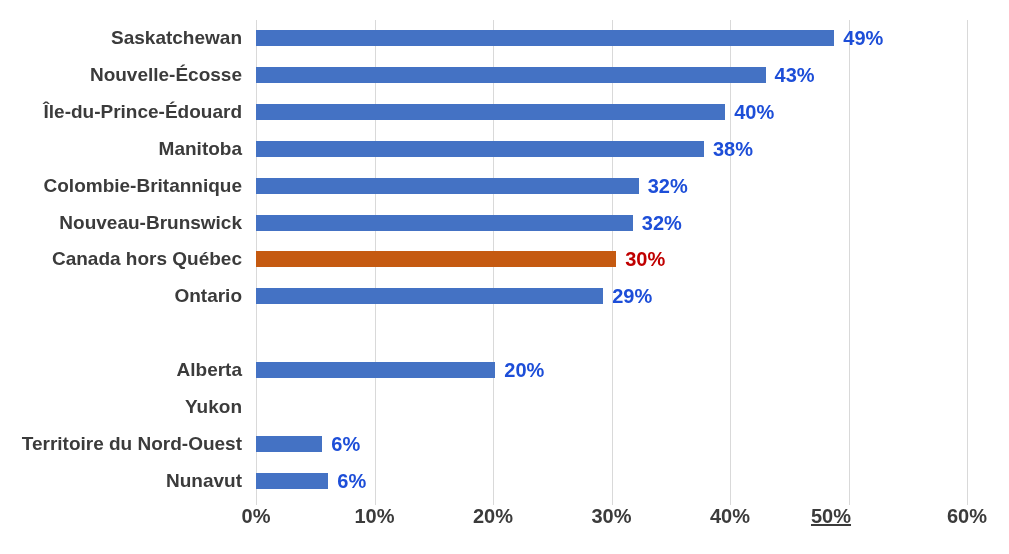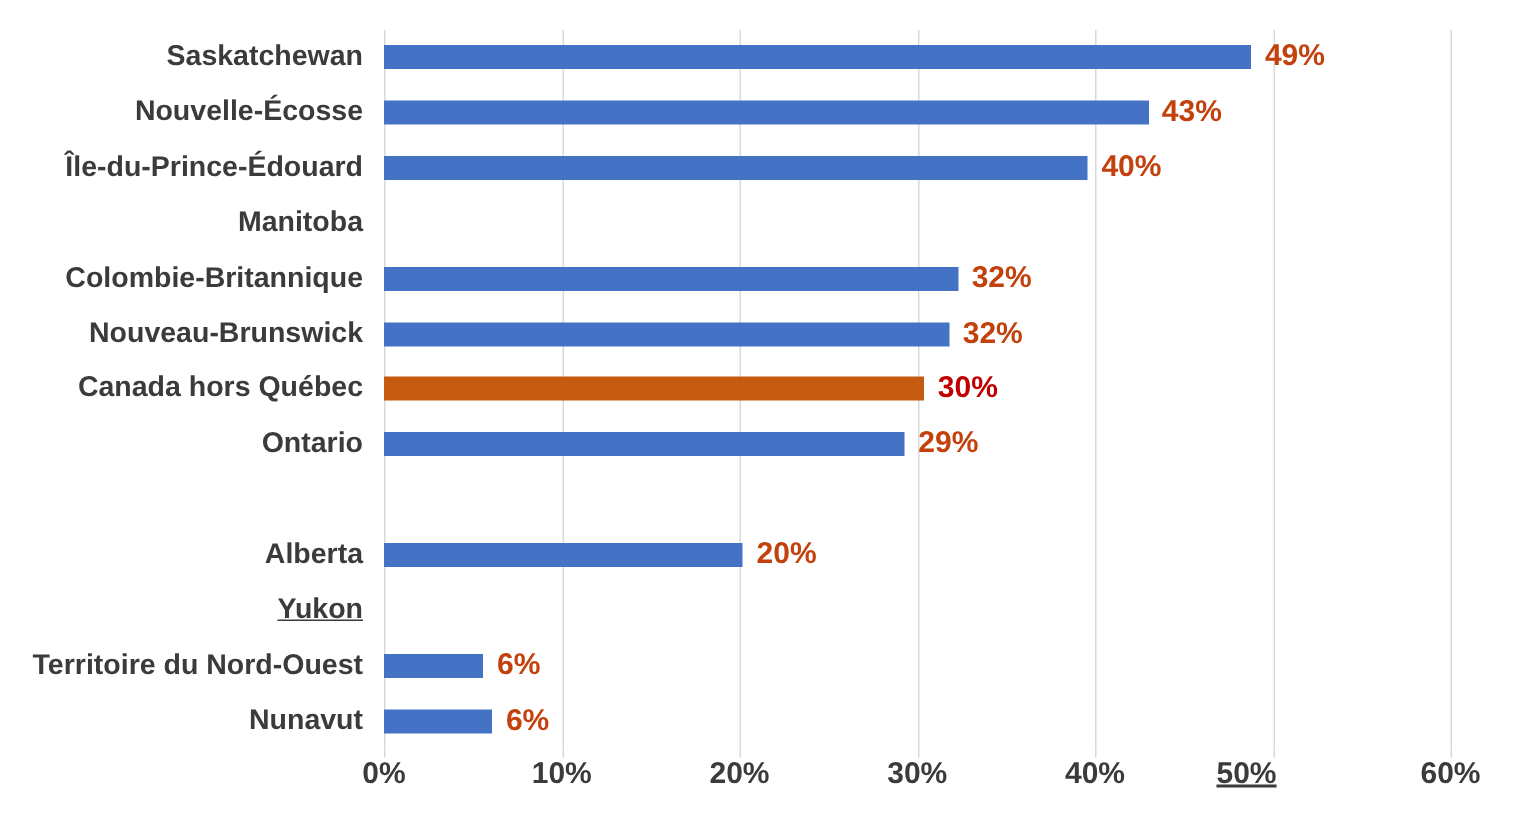--- a/index.html
+++ b/index.html
@@ -52,21 +52,21 @@
   }
   .bar.series-blue   { background: #4472c4; }
   .bar.series-orange { background: #c55a11; }
 
   .bar-label {
     position: absolute;
     top: 50%;
     transform: translateY(-50%);
     font-size: 20px;
     font-weight: bold;
-    color: #c2410c;
+    color: #1d4ed8;
     white-space: nowrap;
     margin-left: 9px;
   }
   .bar-label.highlight { color: #c00000; }
 
   
   #cat-labels {
     position: absolute;
     left: 0;
     top: 20px;
@@ -118,21 +118,21 @@
   <div id="cat-labels">
       <div class="cat-label" style="top: 0px; height: 36.8462px;">Saskatchewan</div>
       <div class="cat-label" style="top: 36.8462px; height: 36.8462px;">Nouvelle-Écosse</div>
       <div class="cat-label" style="top: 73.6923px; height: 36.8462px;">Île-du-Prince-Édouard</div>
       <div class="cat-label" style="top: 110.538px; height: 36.8462px;">Manitoba</div>
       <div class="cat-label" style="top: 147.385px; height: 36.8462px;">Colombie-Britannique</div>
       <div class="cat-label" style="top: 184.231px; height: 36.8462px;">Nouveau-Brunswick</div>
       <div class="cat-label" style="top: 221.077px; height: 36.8462px;">Canada hors Québec</div>
       <div class="cat-label" style="top: 257.923px; height: 36.8462px;">Ontario</div>
       <div class="cat-label" style="top: 331.615px; height: 36.8462px;">Alberta</div>
-      <div class="cat-label" style="top: 368.462px; height: 36.8462px; text-decoration: underline;">Yukon</div>
+      <div class="cat-label" style="top: 368.462px; height: 36.8462px;">Yukon</div>
       <div class="cat-label" style="top: 405.308px; height: 36.8462px;">Territoire du Nord-Ouest</div>
       <div class="cat-label" style="top: 442.154px; height: 36.8462px;">Nunavut</div>
     </div>
 
   <div id="plot-area">
       <div class="gridline axis-zero" style="left: 0px;"></div>
       <div class="gridline" style="left: 118.5px;"></div>
       <div class="gridline" style="left: 237px;"></div>
       <div class="gridline" style="left: 355.5px;"></div>
       <div class="gridline" style="left: 474px;"></div>
@@ -143,20 +143,24 @@
         <div class="bar-label" style="left: 578.28px;">49%</div>
       </div>
       <div class="cat-row" style="top: 36.8462px; height: 36.8462px;">
         <div class="bar series-blue" style="width: 509.55px;"></div>
         <div class="bar-label" style="left: 509.55px;">43%</div>
       </div>
       <div class="cat-row" style="top: 73.6923px; height: 36.8462px;">
         <div class="bar series-blue" style="width: 469.26px;"></div>
         <div class="bar-label" style="left: 469.26px;">40%</div>
       </div>
+      <div class="cat-row" style="top: 110.538px; height: 36.8462px;">
+        <div class="bar series-blue" style="width: 447.93px;"></div>
+        <div class="bar-label" style="left: 447.93px;">38%</div>
+      </div>
       <div class="cat-row" style="top: 147.385px; height: 36.8462px;">
         <div class="bar series-blue" style="width: 382.755px;"></div>
         <div class="bar-label" style="left: 382.755px;">32%</div>
       </div>
       <div class="cat-row" style="top: 184.231px; height: 36.8462px;">
         <div class="bar series-blue" style="width: 376.83px;"></div>
         <div class="bar-label" style="left: 376.83px;">32%</div>
       </div>
       <div class="cat-row" style="top: 221.077px; height: 36.8462px;">
         <div class="bar series-orange" style="width: 360.24px;"></div>

